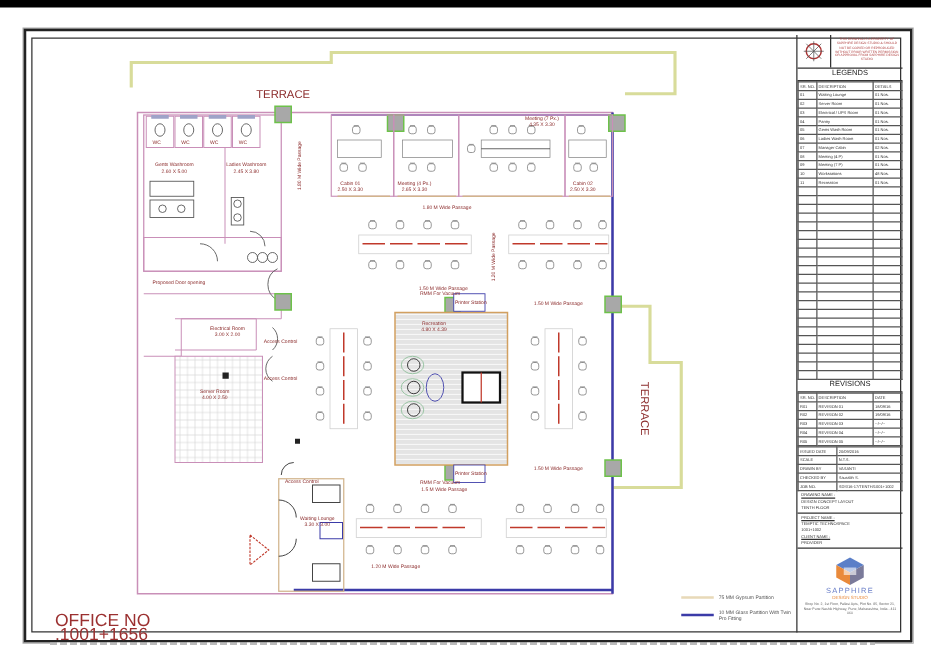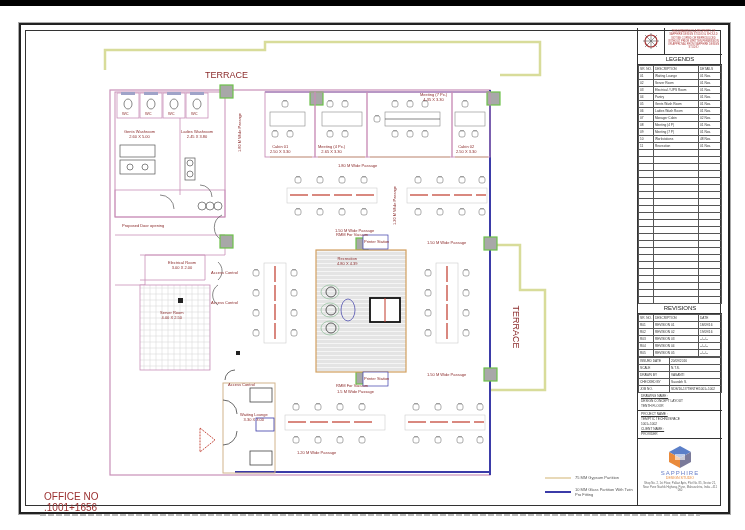--- a/index.html
+++ b/index.html
@@ -5,21 +5,21 @@
   html,body{margin:0;padding:0;}
   body{width:745px;height:530px;background:#fff;position:relative;overflow:hidden;font-family:"Liberation Sans",sans-serif;}
   .topbar{position:absolute;left:0;top:0;width:745px;height:6px;background:#000;}
   .sheet{position:absolute;left:19px;top:23px;width:707px;height:487px;border:2px solid #222;box-shadow:0 0 0 1px #aaa;}
   .inner{position:absolute;left:25px;top:30px;width:694px;height:474px;border:1px solid #333;}
   .plan{position:absolute;left:0;top:0;width:745px;height:530px;}
   .lbl{position:absolute;color:#8b2b2b;font-size:4px;line-height:5px;text-align:center;white-space:nowrap;}
   .big{position:absolute;color:#8b2b2b;font-size:9px;}
   .vert{transform:rotate(-90deg);transform-origin:center;}
   .vert90{transform:rotate(90deg);transform-origin:center;}
-  .office{position:absolute;left:44px;top:491px;color:#9b3030;font-size:10px;line-height:11px;}
+  .office{position:absolute;left:44px;top:491px;color:#9b3030;font-size:14px;line-height:11px;}
   .footnote{position:absolute;left:40px;top:514px;width:660px;height:2px;background:repeating-linear-gradient(90deg,#bbb 0 6px,#fff 6px 8px);}
   
   .tb{position:absolute;left:637px;top:28px;width:84px;height:478px;border-left:1px solid #333;font-size:3.4px;color:#333;}
   .tb .hdr{height:26px;border-bottom:1px solid #333;display:flex;}
   .tb .logo{width:26px;border-right:1px solid #333;display:flex;align-items:center;justify-content:center;}
   .tb .note{flex:1;color:#b04040;font-size:2.6px;line-height:3.3px;padding:2px;text-align:center;}
   .tb .title{height:9px;border-bottom:1px solid #333;text-align:center;font-size:6px;line-height:9px;color:#222;}
   .tb table{border-collapse:collapse;width:100%;}
   .tb td{border:1px solid #555;height:6px;padding:0 1px;font-size:3.2px;line-height:5px;white-space:nowrap;overflow:hidden;}
   .tb .c1{width:8px;}

